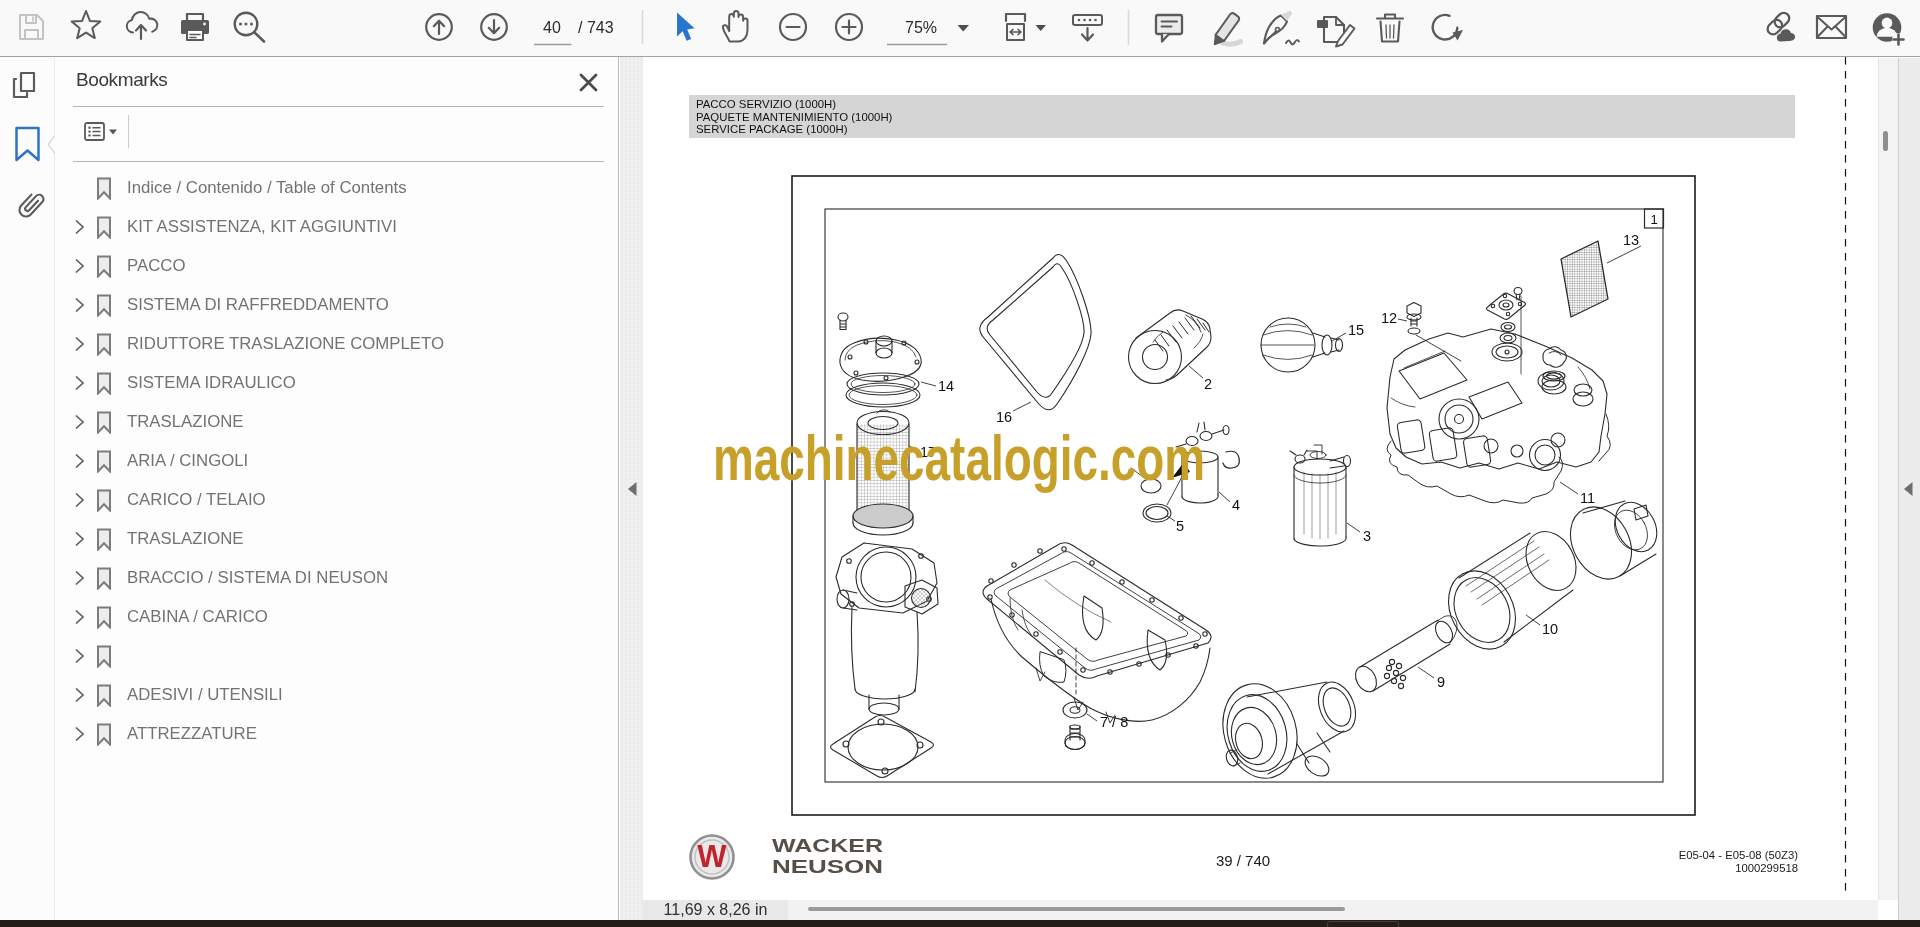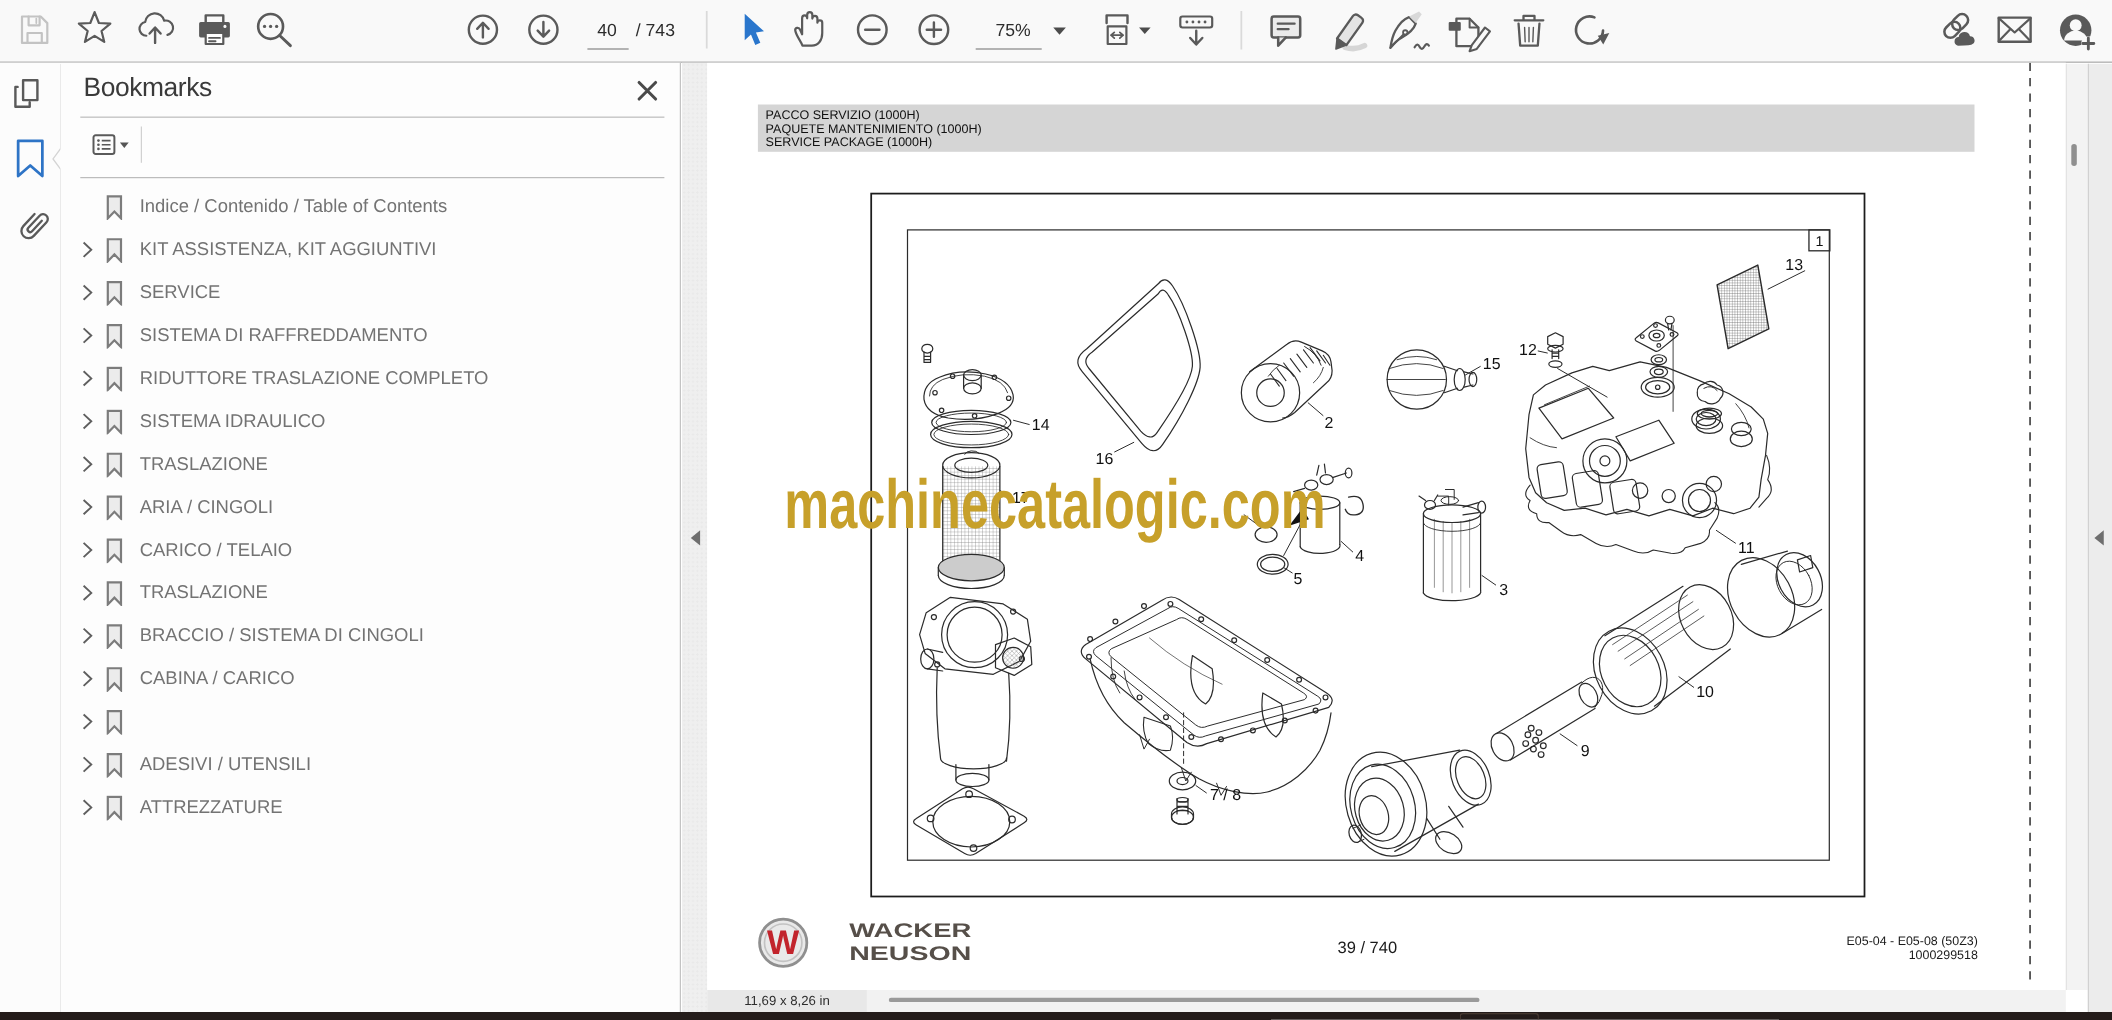--- a/index.html
+++ b/index.html
@@ -16,25 +16,25 @@
     background-size:4px 4px; }
   #page { left:643px; top:57px; width:1235px; height:843px; background:#ffffff; }
   #vtrack { left:1878px; top:58px; width:20px; height:842px; background:#f3f3f3;
     border-left:1px solid #e2e2e2;}
   #vthumb { left:1883px; top:131px; width:5px; height:20px; background:#8f8f8f;
     border-radius:3px; }
   #rightstrip { left:1898px; top:58px; width:22px; height:862px; background:#ececec;
     border-left:1px solid #cfcfcf; }
   #statusrow { left:643px; top:900px; width:1235px; height:20px; background:#f2f2f2; }
   #sizebox { left:643px; top:900px; width:145px; height:20px; background:#e8e8e8;
-    color:#2e2e2e; font-size:12px; line-height:20px; text-align:center; }
+    color:#2e2e2e; font-size:16px; line-height:20px; text-align:center; }
   #hthumb { left:808px; top:907px; width:537px; height:4px; background:#9a9a9a;
     border-radius:3px; }
   #darkbar { left:0; top:920px; width:1920px; height:7px; background:#241c1a; }
-  .ptitle { color:#3a3a3a; font-size:24px; line-height:19px; letter-spacing:-0.4px; }
+  .ptitle { color:#3a3a3a; font-size:19px; line-height:19px; letter-spacing:-0.4px; }
   .row { left:55px; height:39px; width:560px; display:flex; align-items:center; }
   .row .chev { width:12px; height:18px; margin-left:18px; flex:none; }
   .row .rib { width:16px; height:23px; margin-left:11px; flex:none; }
   .row .txt { margin-left:15px; font-size:16.8px; color:#737373; white-space:nowrap; }
 </style>
 </head>
 <body>
 <div id="toolbar" class="abs"></div>
 <svg id="tbicons" class="abs" style="left:0;top:0" width="1920" height="58" viewBox="0 0 1920 58">
 <g fill="none" stroke="#5a5a5a" stroke-width="2" stroke-linejoin="round" stroke-linecap="round">
@@ -212,21 +212,21 @@
     </svg>
     <span class="txt">KIT ASSISTENZA, KIT AGGIUNTIVI</span>
   </div>
 <div class="abs row" style="top:246.5px">
     <svg class="chev" viewBox="0 0 12 18">
       <polyline points="3,2.5 10,9 3,15.5" fill="none" stroke="#5f5f5f" stroke-width="1.7"></polyline>
     </svg>
     <svg class="rib" viewBox="0 0 16 23">
       <path d="M2,1.5 h12 v20 l-6,-6.2 -6,6.2 z" fill="#ececec" stroke="#7c7c7c" stroke-width="2"></path>
     </svg>
-    <span class="txt">SERVICE</span>
+    <span class="txt">PACCO</span>
   </div>
 <div class="abs row" style="top:285.5px">
     <svg class="chev" viewBox="0 0 12 18">
       <polyline points="3,2.5 10,9 3,15.5" fill="none" stroke="#5f5f5f" stroke-width="1.7"></polyline>
     </svg>
     <svg class="rib" viewBox="0 0 16 23">
       <path d="M2,1.5 h12 v20 l-6,-6.2 -6,6.2 z" fill="#ececec" stroke="#7c7c7c" stroke-width="2"></path>
     </svg>
     <span class="txt">SISTEMA DI RAFFREDDAMENTO</span>
   </div>
@@ -284,21 +284,21 @@
     </svg>
     <span class="txt">TRASLAZIONE</span>
   </div>
 <div class="abs row" style="top:558.5px">
     <svg class="chev" viewBox="0 0 12 18">
       <polyline points="3,2.5 10,9 3,15.5" fill="none" stroke="#5f5f5f" stroke-width="1.7"></polyline>
     </svg>
     <svg class="rib" viewBox="0 0 16 23">
       <path d="M2,1.5 h12 v20 l-6,-6.2 -6,6.2 z" fill="#ececec" stroke="#7c7c7c" stroke-width="2"></path>
     </svg>
-    <span class="txt">BRACCIO / SISTEMA DI CINGOLI</span>
+    <span class="txt">BRACCIO / SISTEMA DI NEUSON</span>
   </div>
 <div class="abs row" style="top:597.5px">
     <svg class="chev" viewBox="0 0 12 18">
       <polyline points="3,2.5 10,9 3,15.5" fill="none" stroke="#5f5f5f" stroke-width="1.7"></polyline>
     </svg>
     <svg class="rib" viewBox="0 0 16 23">
       <path d="M2,1.5 h12 v20 l-6,-6.2 -6,6.2 z" fill="#ececec" stroke="#7c7c7c" stroke-width="2"></path>
     </svg>
     <span class="txt">CABINA / CARICO</span>
   </div>

